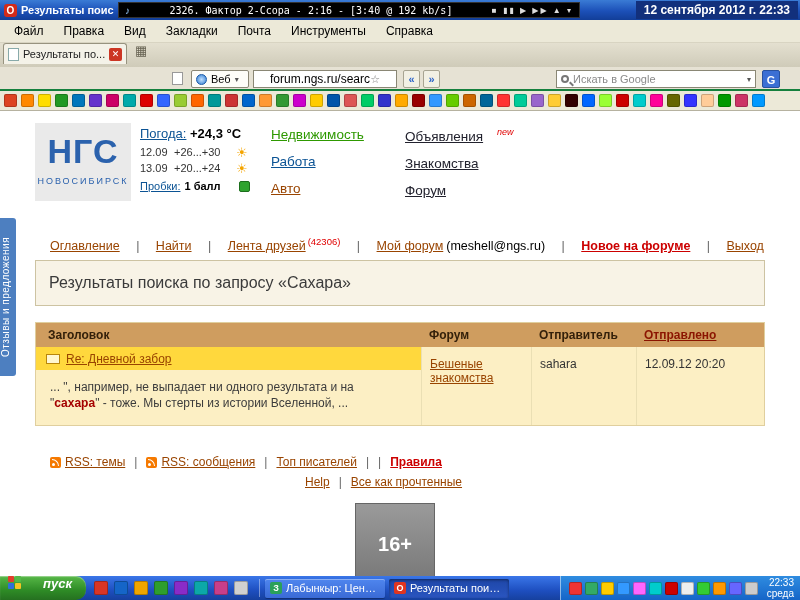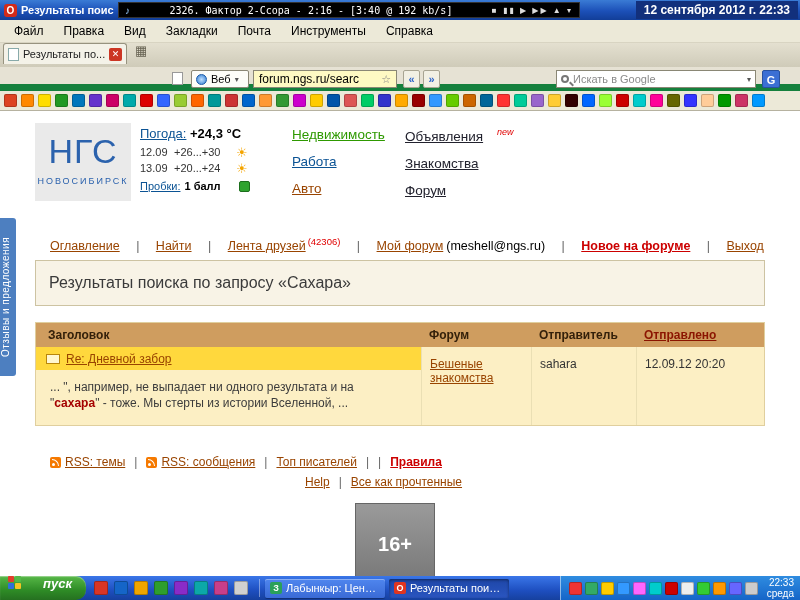--- a/index.html
+++ b/index.html
@@ -34,29 +34,29 @@
   .tab{height:21px;width:124px;background:#f4f2e8;border:1px solid #97937f;border-bottom:none;
     border-radius:3px 3px 0 0;display:flex;align-items:center;gap:4px;padding:0 4px;font-size:11px;color:#222}
   .tab-fav{width:11px;height:13px;background:#fff;border:1px solid #8aa;flex:none}
   .tab-label{flex:1;white-space:nowrap;overflow:hidden}
   .tab-close{width:13px;height:13px;background:#cc3624;color:#fff;font-size:9px;line-height:13px;
     text-align:center;border-radius:2px;flex:none}
   .panels-btn{margin:0 0 3px 8px;color:#666252;font-size:13px}
 
   
   .addressbar{position:absolute;top:67px;left:0;right:0;height:24px;background:#e6e2d4;
-    border-bottom:7px solid #15803d}
+    border-bottom:2px solid #15803d}
   .doc-ico{position:absolute;left:172px;top:5px;width:11px;height:13px;background:#fff;border:1px solid #999}
   .web-btn{position:absolute;left:191px;top:3px;width:58px;height:18px;background:#fdfdf8;
     border:1px solid #8a8775;border-radius:2px;display:flex;align-items:center;gap:4px;padding:0 4px;font-size:11px}
   .globe{width:11px;height:11px;border-radius:50%;background:radial-gradient(#bfe0ff,#2f7bd0);
     border:1px solid #1a5aa8;flex:none}
   .dd{color:#555;font-size:8px}
-  .url-field{position:absolute;left:253px;top:3px;width:144px;height:18px;background:#fef9c3;
-    border:1px solid #8a8775;display:flex;align-items:center;padding:0 5px}
+  .url-field{position:absolute;left:253px;top:3px;width:144px;height:18px;background:#ffffff;
+    border:1px solid #8a8775;display:flex;align-items:center;padding:0 16px}
   .url-input{flex:1;border:none;outline:none;background:transparent;font:12px "Liberation Sans",sans-serif;color:#000;min-width:0}
   .star{color:#888;font-size:11px}
   .nav-btn{position:absolute;top:3px;width:17px;height:18px;background:#f2f0e4;border:1px solid #a8a492;
     border-radius:2px;color:#2a62c8;font-weight:bold;font-size:11px;text-align:center;line-height:16px}
   .b1{left:403px}.b2{left:423px}
   .search-field{position:absolute;left:556px;top:3px;width:200px;height:18px;background:#fff;
     border:1px solid #8a8775;display:flex;align-items:center;gap:4px;padding:0 4px}
   .mag{width:8px;height:8px;border:2px solid #777;border-radius:50%;position:relative;flex:none}
   .mag::after{content:"";position:absolute;left:6px;top:6px;width:5px;height:2px;background:#777;transform:rotate(45deg)}
   .search-input{flex:1;border:none;outline:none;background:transparent;font:11px "Liberation Sans",sans-serif;color:#333;min-width:0}
@@ -68,36 +68,36 @@
   .bookmarksbar{position:absolute;top:91px;left:0;right:0;height:20px;background:#ece9d8;
     border-bottom:1px solid #b6b2a0;display:flex;align-items:center;gap:4px;padding:0 4px;overflow:hidden}
   .bm-icon{width:13px;height:13px;border-radius:2px;flex:none;box-shadow:inset 0 0 0 1px rgba(0,0,0,.2)}
 
   
   .content{position:absolute;top:111px;left:0;right:0;bottom:24px;background:#fff;overflow:hidden}
   .feedback-tab{position:absolute;left:0;top:107px;width:16px;height:158px;background:#4d7fc0;color:#fff;
     font-size:10px;writing-mode:vertical-rl;transform:rotate(180deg);text-align:center;
     border-radius:3px 0 0 3px;letter-spacing:.5px}
   .ngs-logo{position:absolute;left:35px;top:12px;width:96px;height:78px;background:#eaeaea;text-align:center;padding-top:6px}
-  .logo-txt{font-size:34px;font-weight:normal;color:#2b62ad;letter-spacing:1px;line-height:44px}
+  .logo-txt{font-size:34px;font-weight:bold;color:#2b62ad;letter-spacing:1px;line-height:44px}
   .logo-sub{font-size:9px;color:#2b62ad;letter-spacing:2px;margin-top:3px}
   .weather{position:absolute;left:140px;top:15px;width:135px}
   .w-line1{font-size:13px;margin-bottom:5px}
   .w-link{color:#0b5394;text-decoration:underline}
   .w-val{font-weight:bold;color:#000}
   .w-line2{font-size:11px;color:#333;margin-bottom:4px;display:flex;align-items:center}
   .w-date{width:34px}
   .w-range{width:62px}
   .sun{color:#f4a400;font-size:13px;line-height:11px}
   .w-line4{font-size:11px;margin-top:6px;display:flex;align-items:center;gap:4px}
   .w-line4 a{color:#0b5394;text-decoration:underline}
   .w-line4 b{color:#000}
   .tl-green{width:11px;height:11px;background:#2fa32f;border:1px solid #1c6e1c;border-radius:2px;margin-left:14px}
   .links-col{position:absolute;top:16px;display:flex;flex-direction:column;gap:12px;font-size:13.5px}
-  .col1{left:292px}
+  .col1{left:271px}
   .col2{left:405px}
   .lnk{text-decoration:underline;cursor:pointer}
   .lnk.green{color:#2e9900}
   .lnk.blue{color:#0b5394}
   .lnk.brown{color:#994400}
   .lnk.dark{color:#22222e}
   .new{color:#e00000;font-size:9px;font-style:italic;margin-left:14px}
 
   .nav-row{position:absolute;left:50px;right:36px;top:125px;display:flex;align-items:baseline;
     justify-content:space-between;font-size:12.5px;white-space:nowrap}

